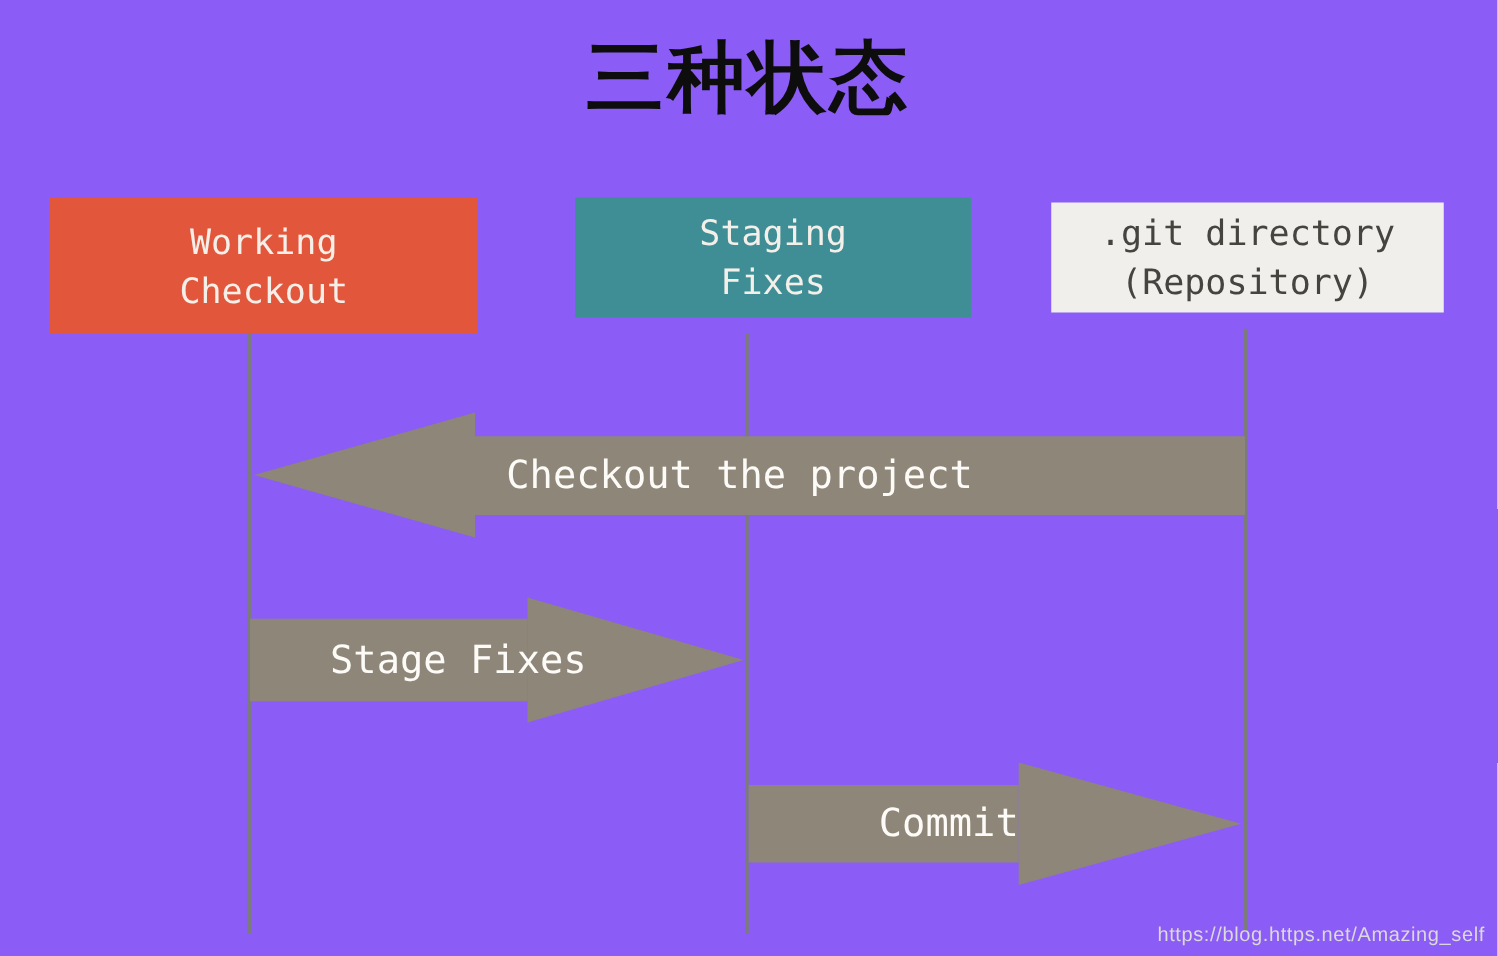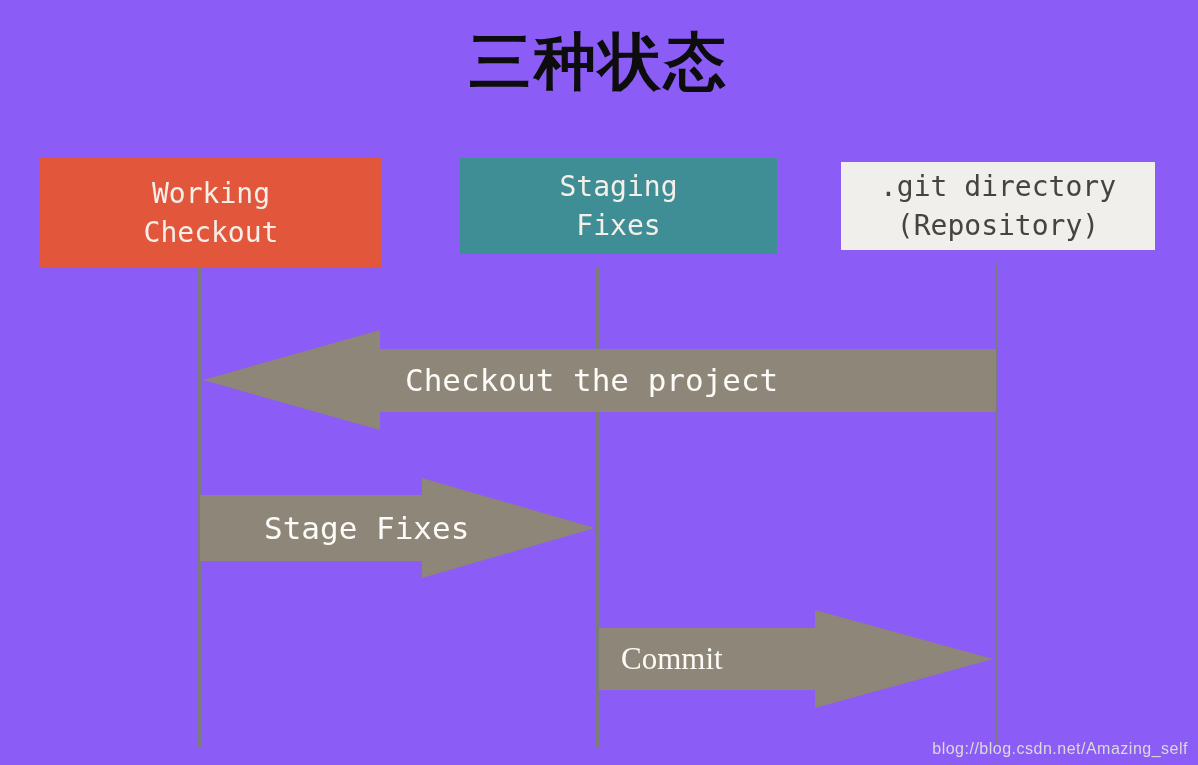--- a/index.html
+++ b/index.html
@@ -81,21 +81,21 @@
   .checkout-shaft { left: 380px; top: 349px; width: 616px; height: 63px; }
   .checkout-head  { left: 203px; top: 330px; }
   .checkout-label { left: 372px; top: 349px; width: 616px; height: 72px; line-height: 63px; padding-left: 33px; }
   
   .stage-shaft { left: 200px; top: 495px; width: 222px; height: 66px; }
   .stage-head  { left: 422px; top: 478px; }
   .stage-label { left: 200px; top: 495px; width: 395px; height: 66px; line-height: 66px; padding-left: 24px; margin-left: 40px; }
   
   .commit-shaft { left: 599px; top: 628px; width: 216px; height: 62px; }
   .commit-head  { left: 815px; top: 610px; border-top-width: 49px; border-bottom-width: 49px; border-left-width: 178px; }
-  .commit-label { left: 599px; top: 628px; width: 216px; height: 62px; line-height: 62px; text-align: left; padding-left: 22px; font-family: Liberation Serif, serif; }
+  .commit-label { left: 599px; top: 628px; width: 216px; height: 62px; line-height: 62px; text-align: right; padding-left: 22px; }
   .watermark {
     position: absolute;
     right: 10px;
     bottom: 7px;
     font-size: 16px;
     color: #dbd9d9;
     font-family: "Liberation Sans", sans-serif;
     letter-spacing: 0.5px;
   }
 </style>
@@ -130,15 +130,15 @@
   <div class="arrow-label checkout-label">Checkout the project</div>
 
   <div class="shaft stage-shaft"></div>
   <div class="head head-right stage-head"></div>
   <div class="arrow-label stage-label">Stage Fixes</div>
 
   <div class="shaft commit-shaft"></div>
   <div class="head head-right commit-head"></div>
   <div class="arrow-label commit-label">Commit</div>
 
-  <div class="watermark">blog://blog.csdn.net/Amazing_self</div>
+  <div class="watermark">https://blog.https.net/Amazing_self</div>
 
 </div>
 
 </body></html>

